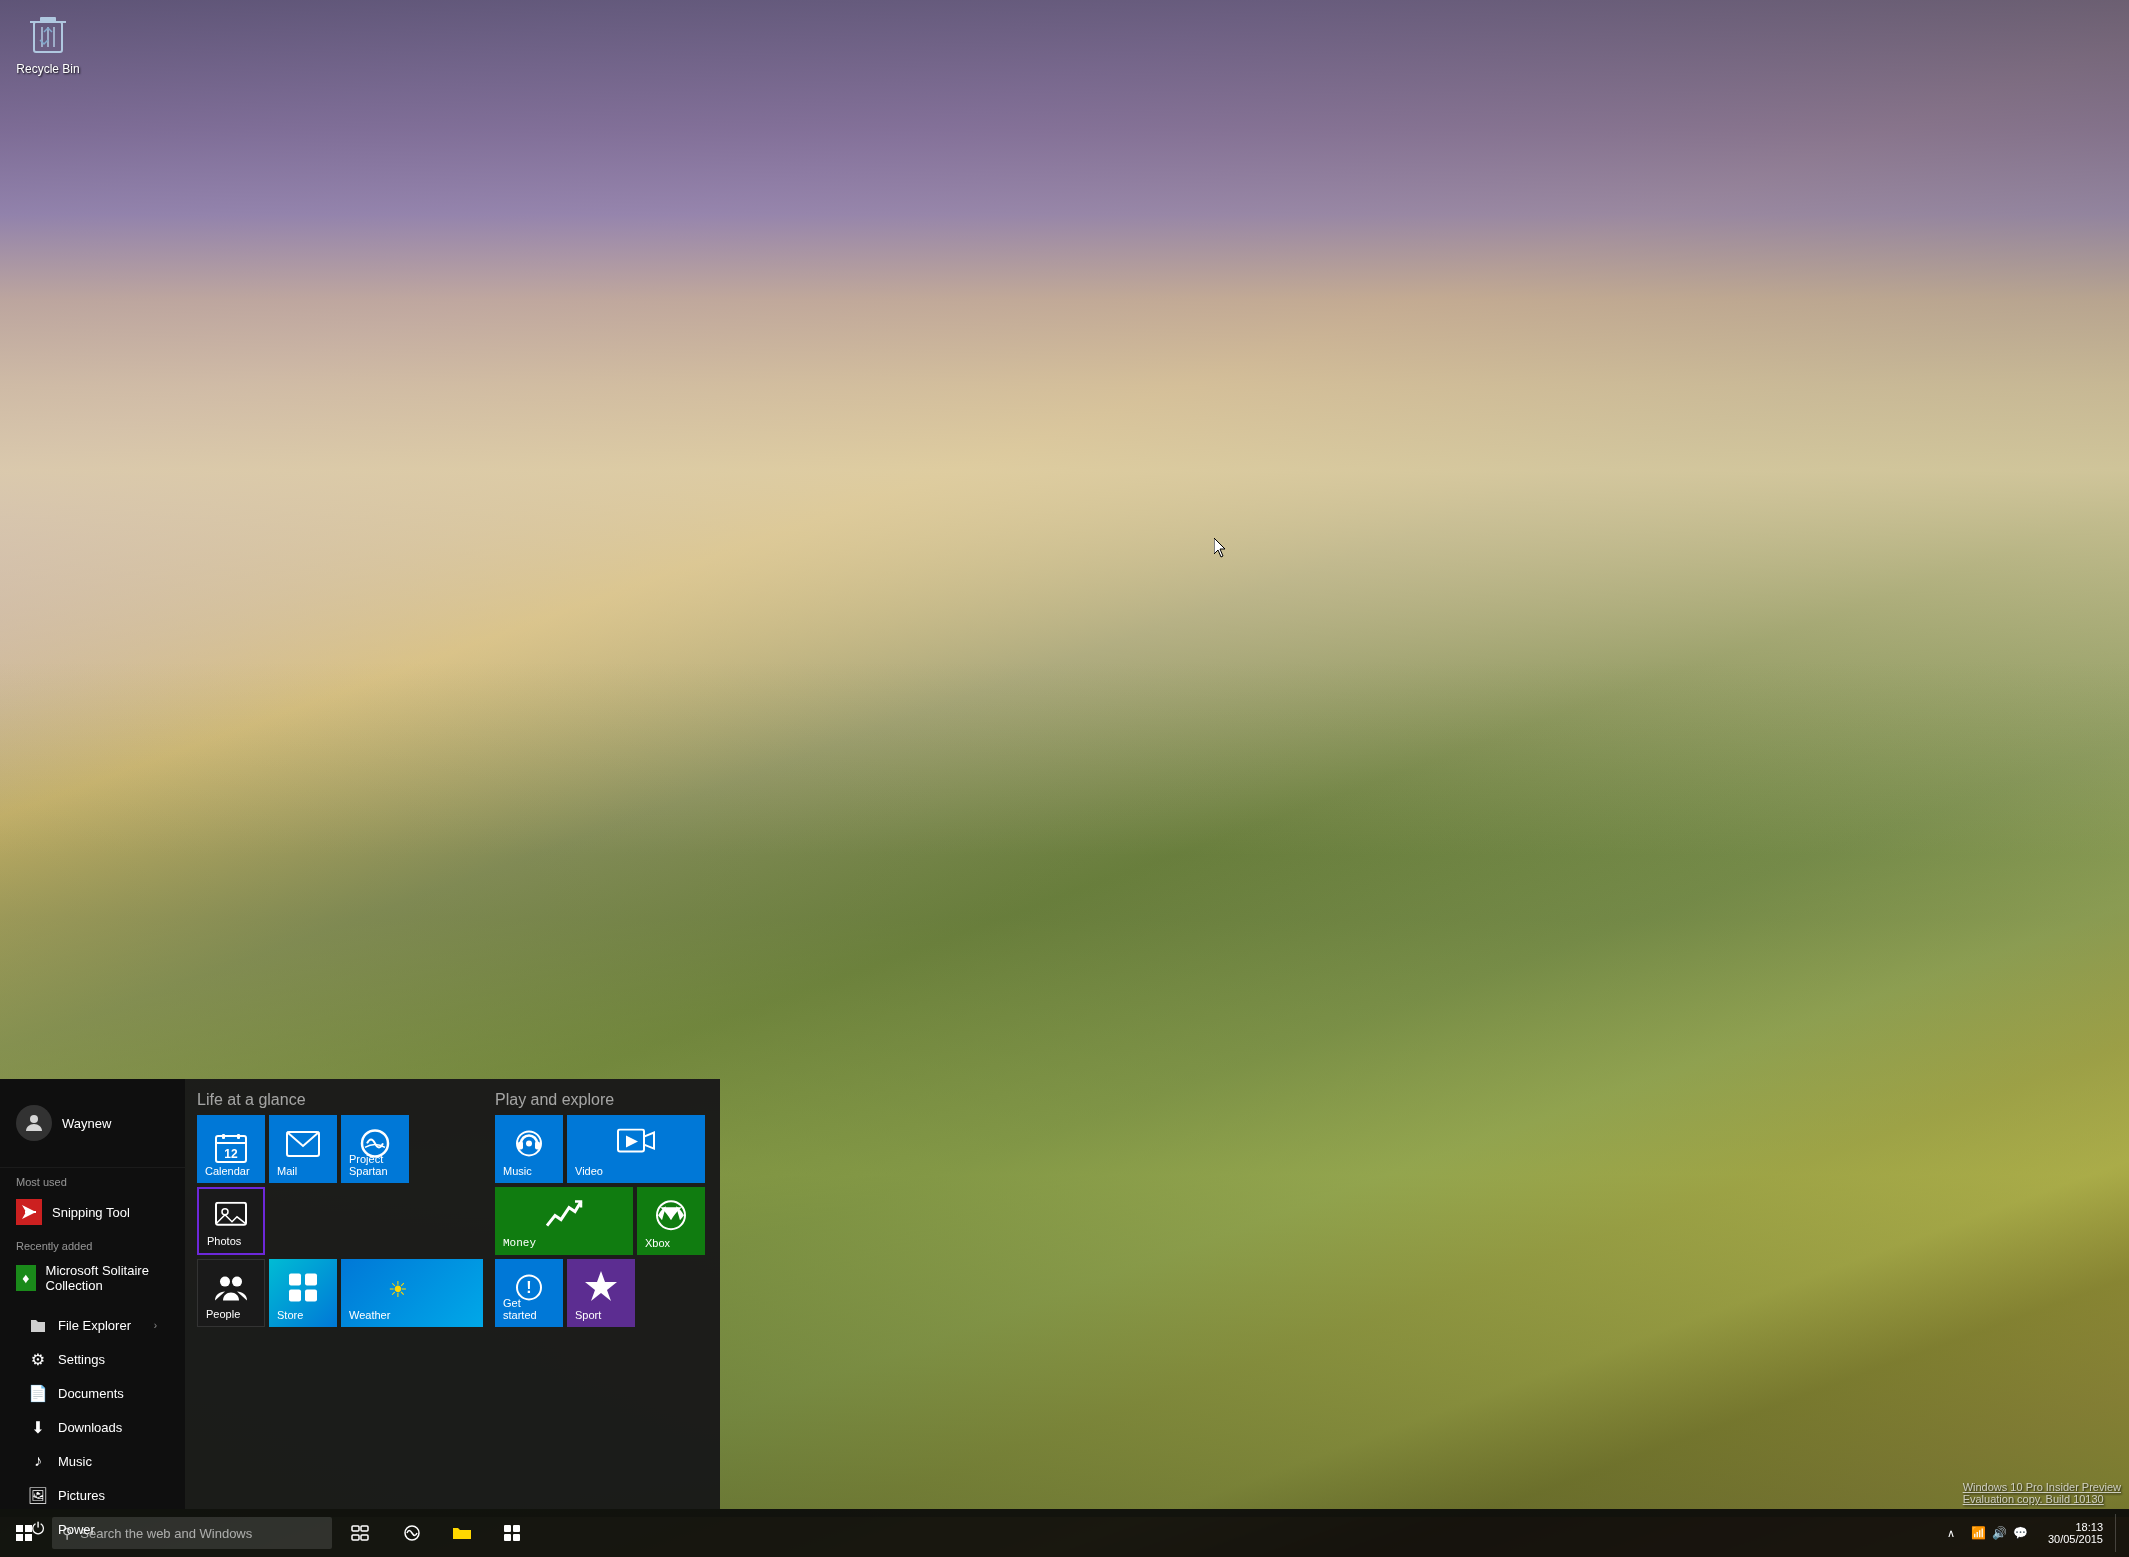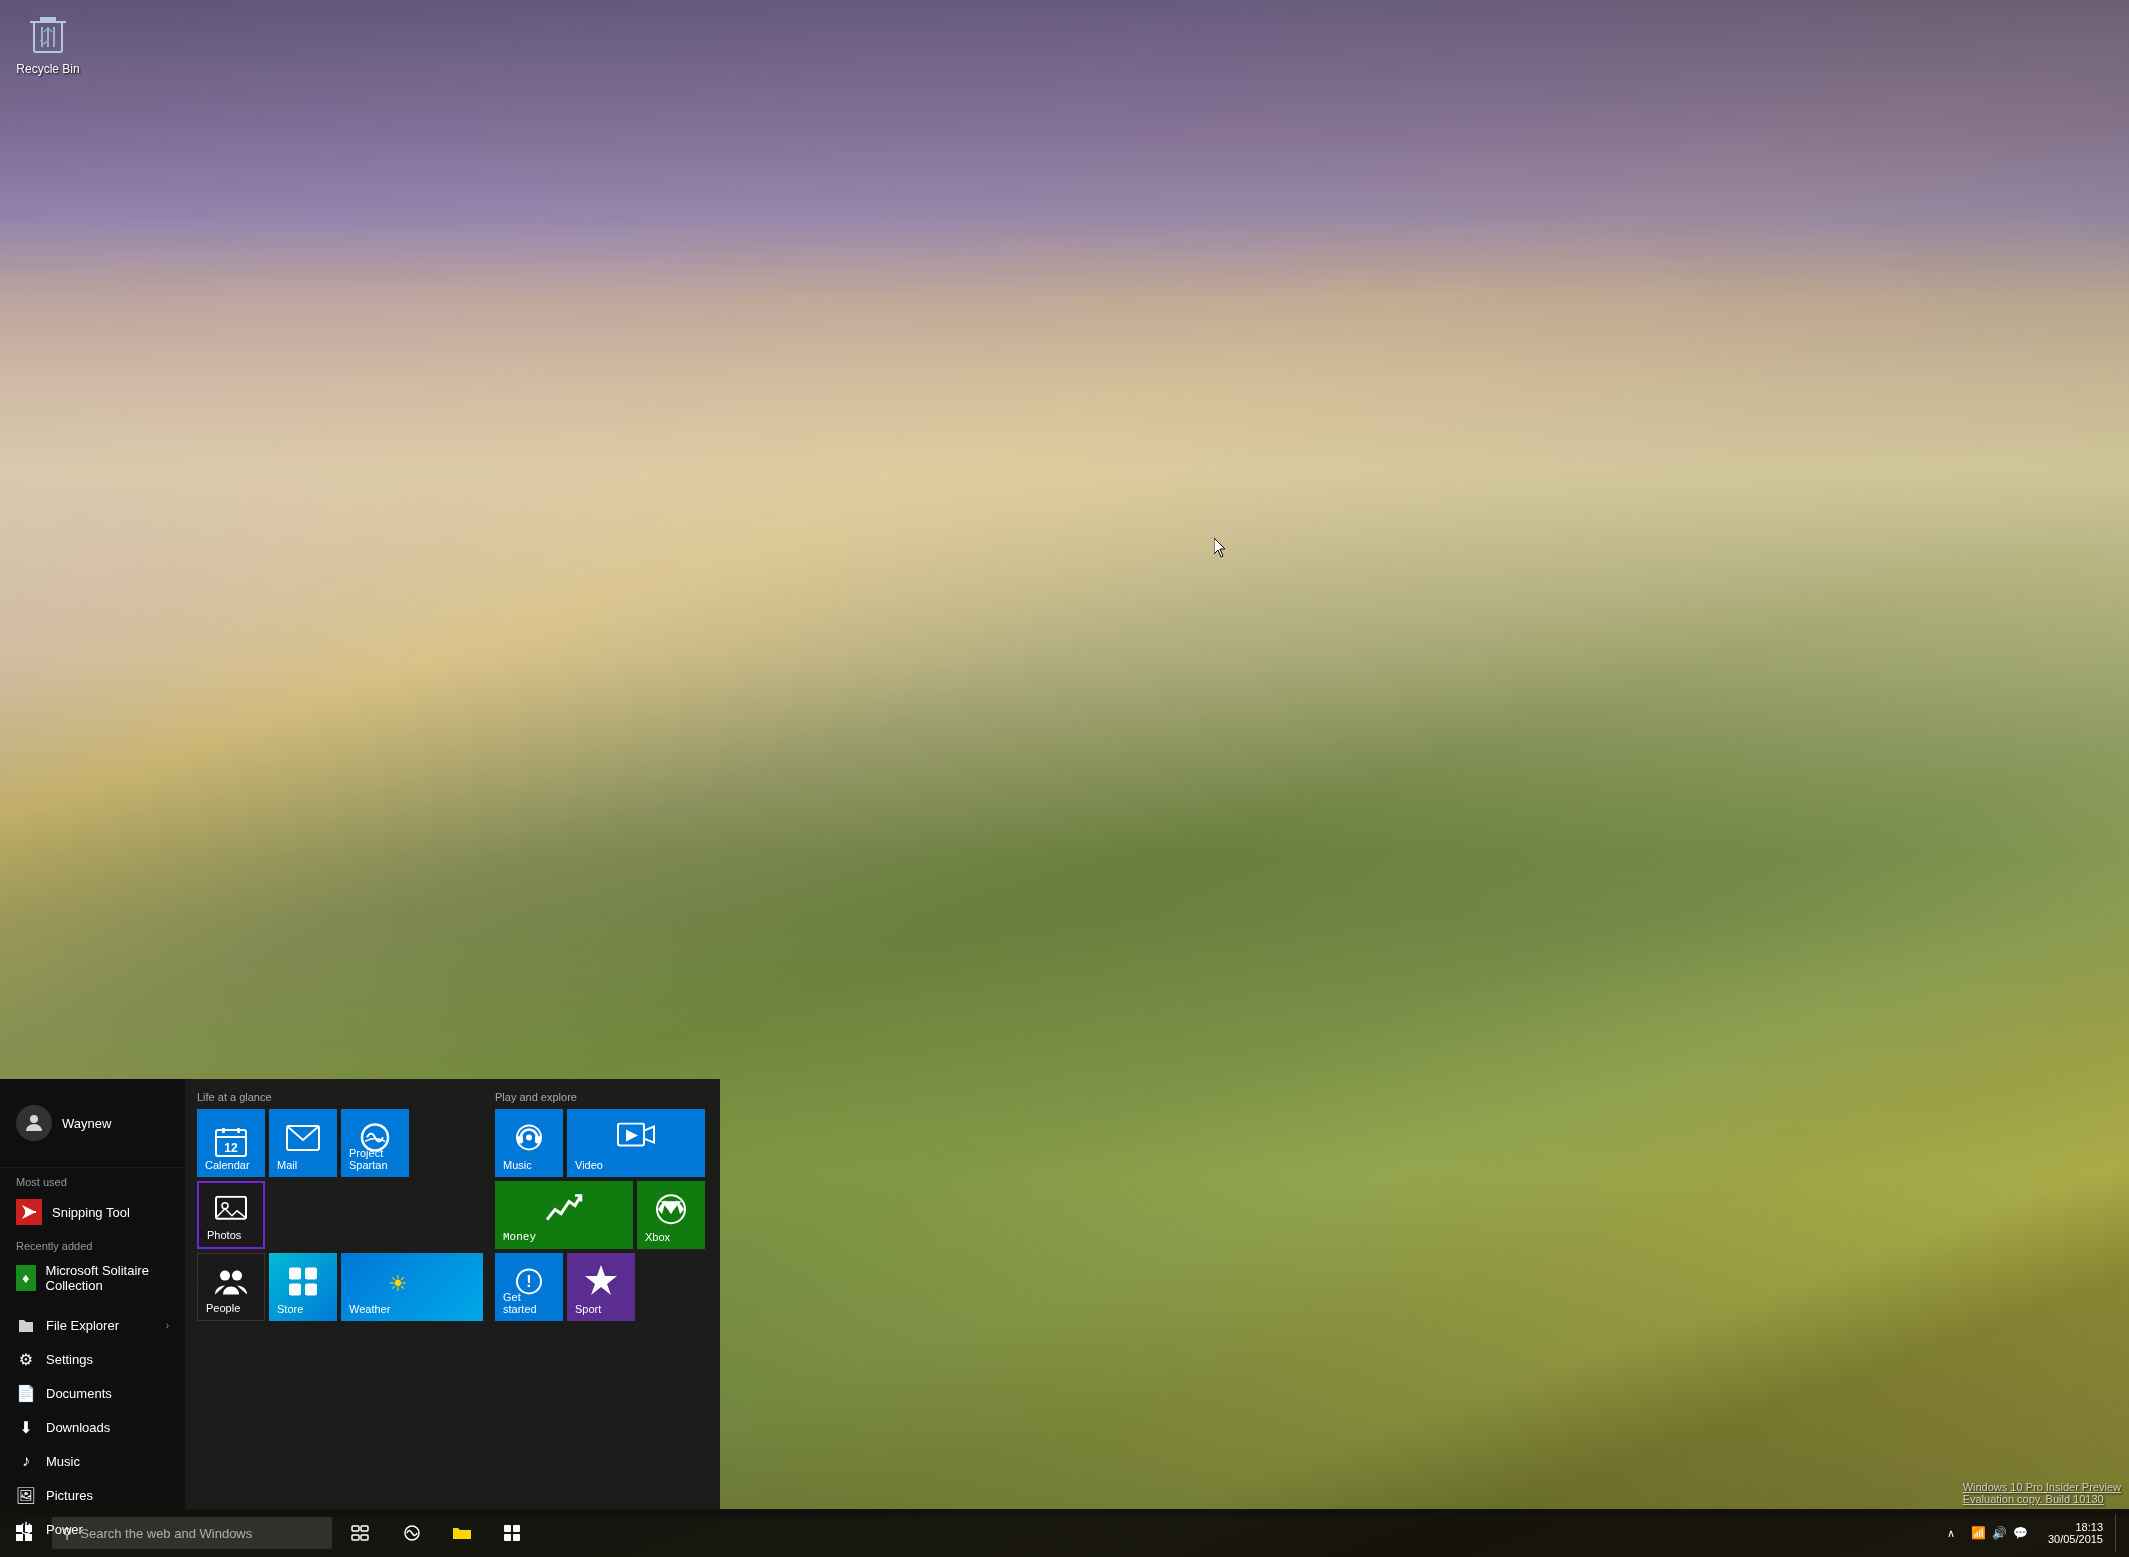--- a/index.html
+++ b/index.html
@@ -226,21 +226,21 @@
 
     .section-label {
       color: rgba(255,255,255,0.55);
       font-size: 11px;
       padding: 8px 16px 4px;
     }
 
     .menu-item {
       display: flex;
       align-items: center;
-      padding: 7px 16px;
+      padding: 7px 28px;
       gap: 10px;
       cursor: pointer;
       color: white;
       font-size: 13px;
       position: relative;
     }
 
     .menu-item-icon {
       width: 20px;
       height: 20px;
@@ -308,21 +308,21 @@
 
     
     .start-right {
       flex: 1;
       padding: 10px 12px;
       overflow: hidden;
     }
 
     .tiles-section-label {
       color: rgba(255,255,255,0.6);
-      font-size: 11px;
+      font-size: 16px;
       margin-bottom: 6px;
       margin-top: 2px;
     }
 
     .tiles-row {
       display: flex;
       gap: 4px;
       margin-bottom: 4px;
     }
 

